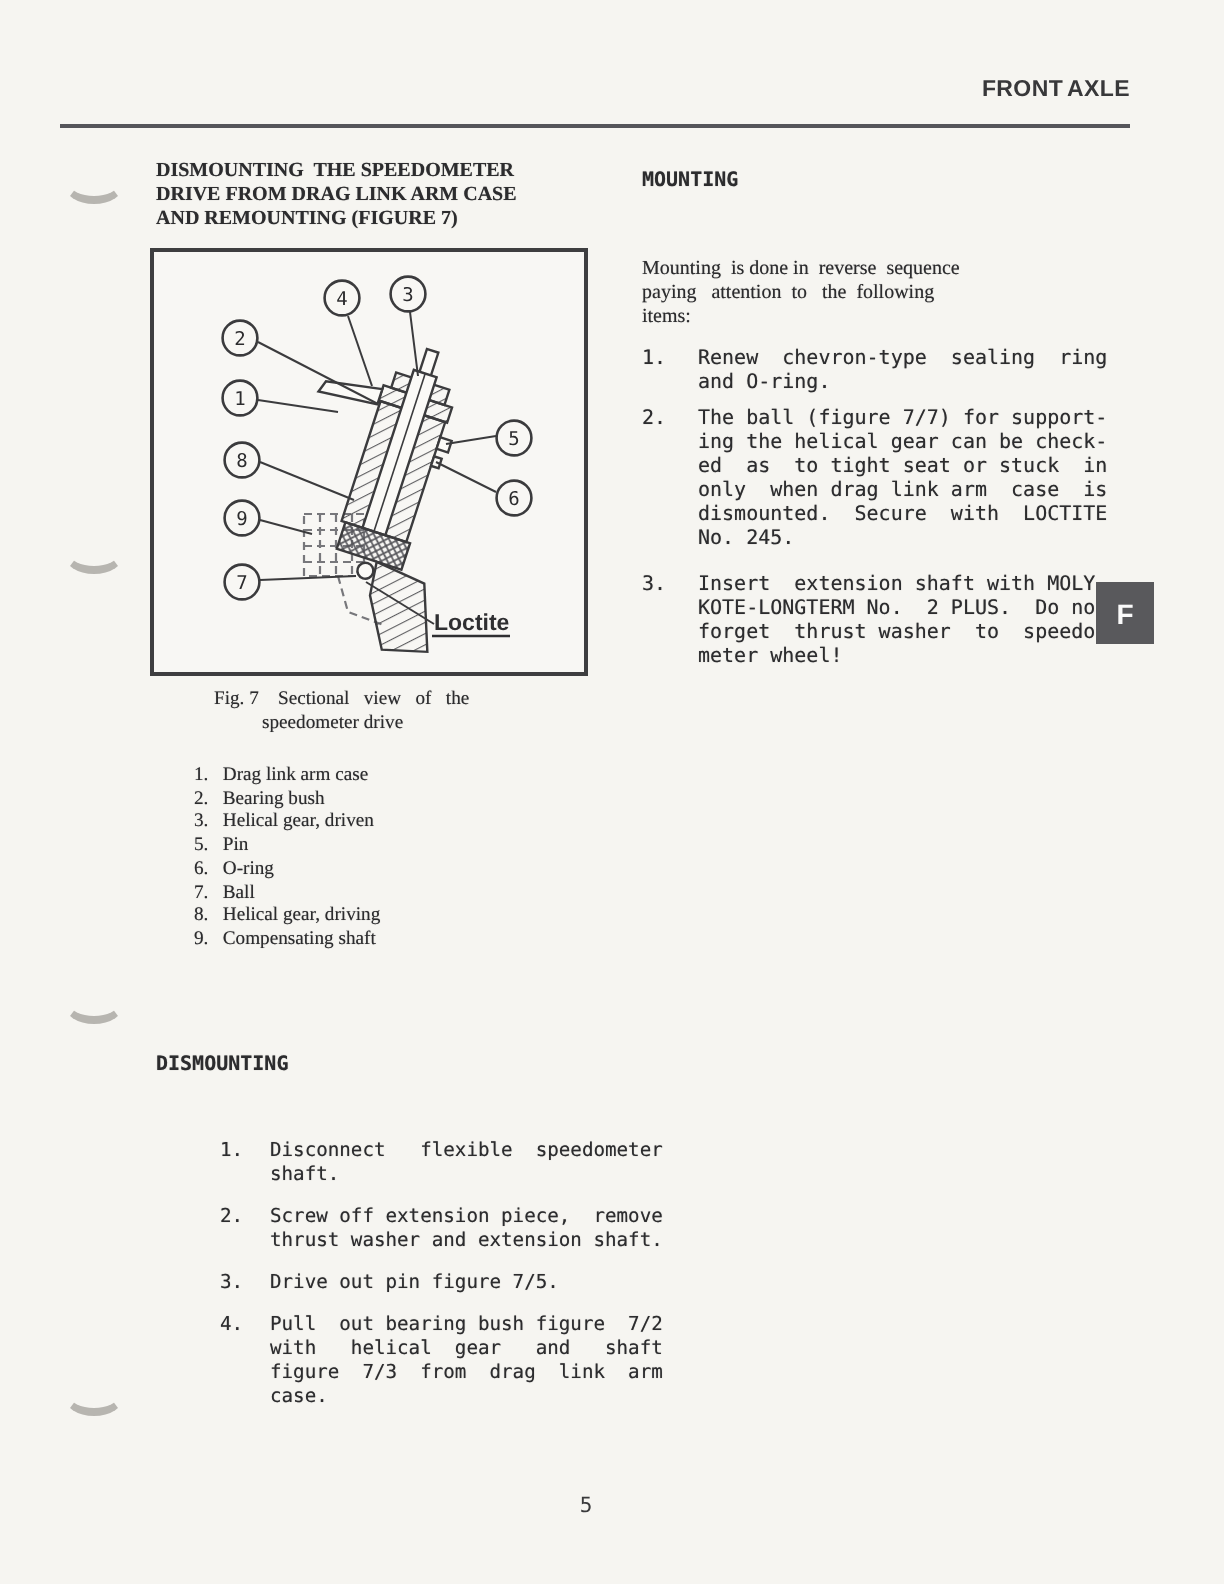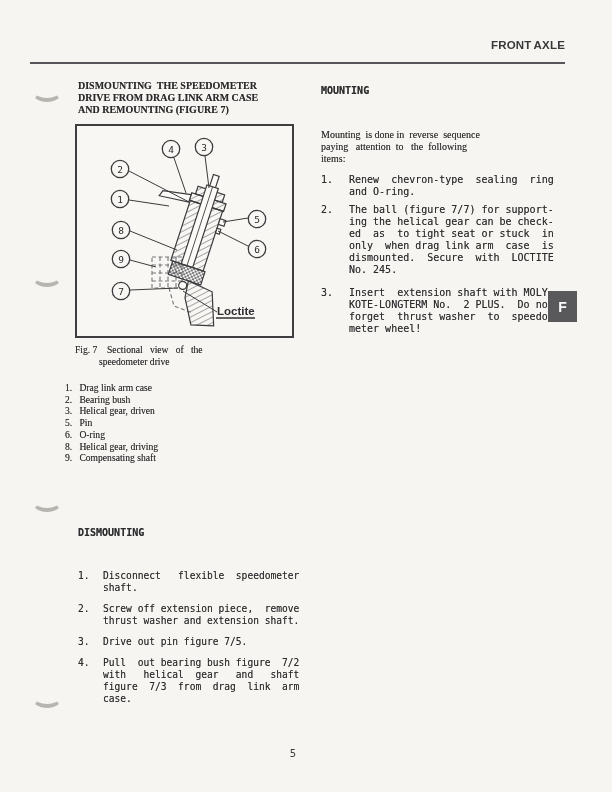--- a/index.html
+++ b/index.html
@@ -27,21 +27,21 @@
   .crescent{
     position:absolute;left:32px;width:24px;height:13px;
     border:3px solid transparent;
     border-bottom:4px solid #b7b5b0;
     border-radius:50%;
   }
   
   .pre{white-space:pre;font-family:Liberation Serif, serif;}
   .mono-b{font-weight:700;}
   .blk{position:absolute;line-height:12px;font-size:10px;text-shadow:0 0 .4px rgba(44,44,46,.55);}
-  .blk-left{font-size:9.6px;}
+  .blk-left{font-size:9.6px;margin-left:32px;}
   .parts-list{line-height:11.7px;}
   .item{display:flex;}
   .item .num{flex:0 0 25px;}
   .item-r .num{flex:0 0 28px;}
   .item .body{white-space:pre;}
   
   .figure-box{
     position:absolute;left:75px;top:124px;width:219px;height:214px;
     border:2px solid #3e3e40;box-sizing:border-box;background:#f8f7f4;
   }
@@ -157,20 +157,21 @@
 
   <div class="blk blk-left pre" style="left:75px;top:344px;">Fig. 7    Sectional   view   of   the
           speedometer drive</div>
 
   <div class="blk blk-left parts-list" style="left:65px;top:382px;">
     <div class="pre">1.   Drag link arm case</div>
     <div class="pre">2.   Bearing bush</div>
     <div class="pre">3.   Helical gear, driven</div>
     <div class="pre">5.   Pin</div>
     <div class="pre">6.   O-ring</div>
+    <div class="pre">7.   Ball</div>
     <div class="pre">8.   Helical gear, driving</div>
     <div class="pre">9.   Compensating shaft</div>
   </div>
 
   <div class="blk mono-b" style="left:78px;top:527px;">DISMOUNTING</div>
 
   <div class="blk blk-left item" style="left:78px;top:570px;">
     <span class="num">1.</span>
     <span class="body">Disconnect   flexible  speedometer
 shaft.</span>

